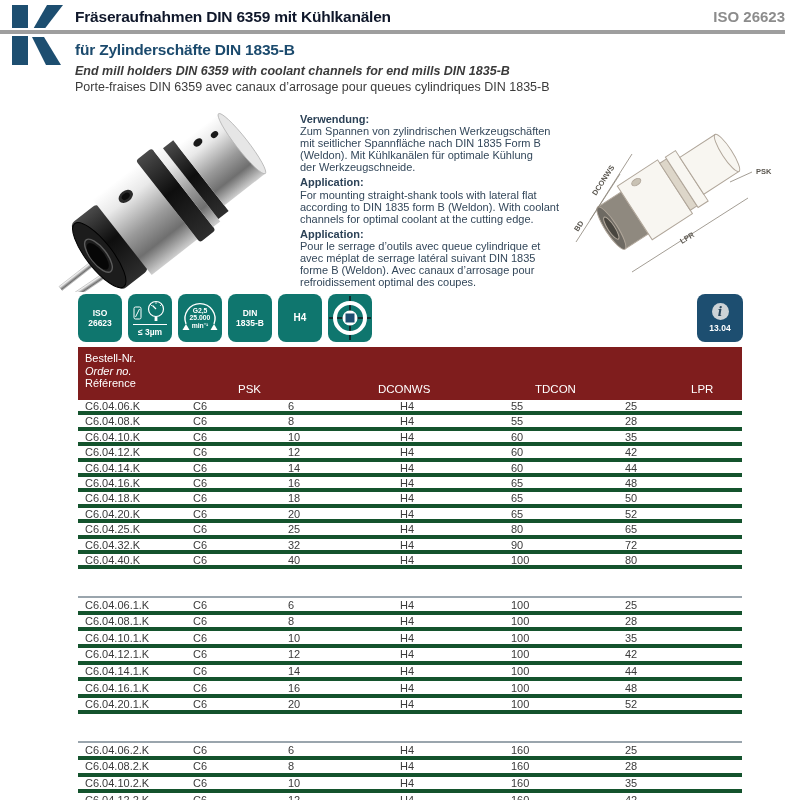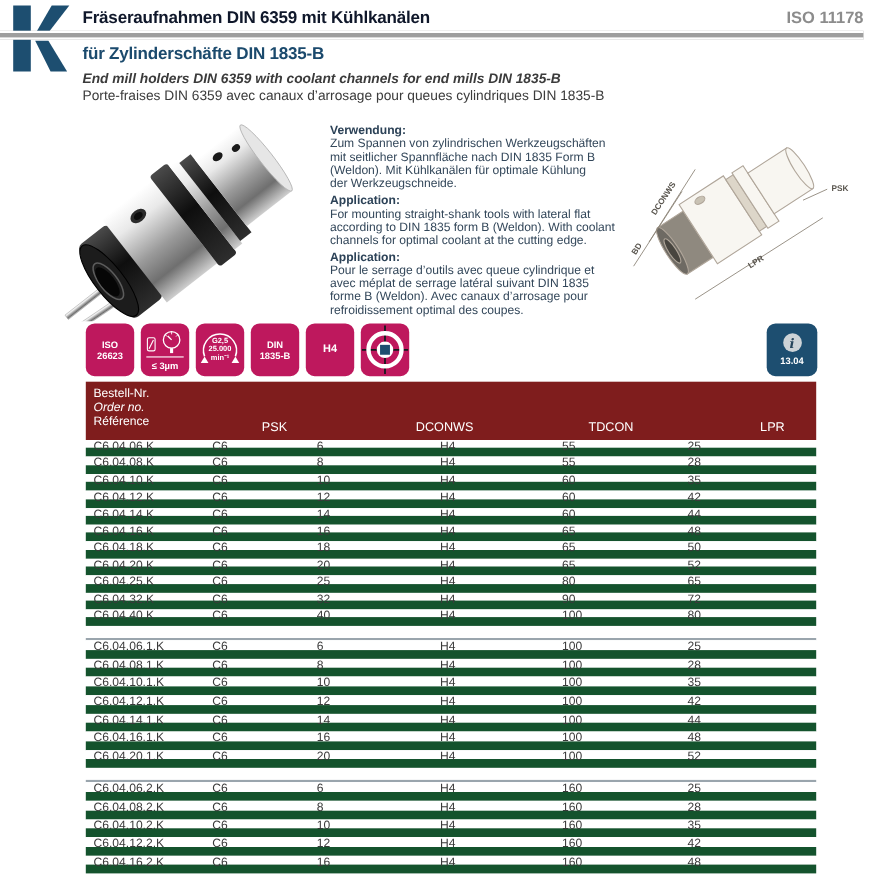--- a/index.html
+++ b/index.html
@@ -19,21 +19,21 @@
   
   .photo-svg{position:absolute;left:58px;top:108px;}
   .drawing-svg{position:absolute;left:570px;top:110px;}
   .desc{position:absolute;left:300px;top:110px;width:282px;color:#33475a;font-size:11px;line-height:12.1px;}
   .desc .h{font-weight:700;margin-top:3px;color:#2c4257;}
   .desc .t{white-space:pre-line;}
   .desc .it{}
 
   
   .badge-row{position:absolute;left:78px;top:294px;display:flex;gap:6px;}
-  .badge{width:44px;height:48px;background:#be185d;border-radius:8px;color:#fff;
+  .badge{width:44px;height:48px;background:#0f766e;border-radius:8px;color:#fff;
          display:flex;flex-direction:column;align-items:center;justify-content:center;text-align:center;box-sizing:border-box;}
   .badge .bl{font-size:8.5px;font-weight:700;line-height:10px;}
   .badge.h4 .bl{font-size:10px;}
   .badge.balance{position:relative;}
   .badge.balance svg{position:absolute;left:0;top:0;}
   .badge.balance .txt{position:relative;z-index:1;font-size:6.8px;font-weight:700;line-height:7.4px;}
   .divline{width:34px;height:1px;background:#fff;margin:2px 0;}
   .info-badge{position:absolute;left:697px;top:294px;width:46px;height:48px;background:#1d4e70;border-radius:8px;
               display:flex;flex-direction:column;align-items:center;justify-content:center;color:#fff;}
   .info-circle{width:17px;height:17px;border-radius:50%;background:#cdd3d7;color:#27455c;
@@ -42,39 +42,39 @@
   .info-ver{font-size:8.5px;font-weight:700;margin-top:3px;}
 
   
   .tbl{position:absolute;left:78px;top:347px;width:664px;}
   .thead{background:#7f1d1d;height:53px;display:grid;grid-template-columns:115px 95px 112px 111px 114px auto;
          color:#fff;box-sizing:border-box;gap:45px;}
   .thead .hc1{padding:5px 0 0 7px;font-size:11px;line-height:12.6px;}
   .thead .hc1 .ital{font-style:italic;}
   .thead .hcol{align-self:end;padding-bottom:5px;font-size:11.5px;}
   .trow{display:grid;grid-template-columns:115px 95px 112px 111px 114px auto;align-items:center;
-        font-size:11px;color:#3a3a3a;border-bottom:8px solid #14532d;box-sizing:border-box;height:15.4px;background:#fff;}
+        font-size:11px;color:#3a3a3a;border-bottom:4px solid #14532d;box-sizing:border-box;height:15.4px;background:#fff;}
   .trow .c0{padding-left:7px;}
-  .tgroup.later{margin-top:11px;border-top:2px solid #9aa5ad;}
+  .tgroup.later{margin-top:27px;border-top:2px solid #9aa5ad;}
   .tgroup.later .trow{height:16.6px;}
 </style>
 </head>
 <body>
 
 <div class="page">
 
   <svg class="logo-svg" width="54" height="62" viewBox="0 0 54 62">
     <rect x="2" y="1" width="16" height="60" fill="#1d4e70"></rect>
     <polygon points="22,27 37,1 53,1 33,27" fill="#1d4e70"></polygon>
     <polygon points="22,33 34,33 51,61 36,61" fill="#1d4e70"></polygon>
   </svg>
   <div class="gray-rule"></div>
 
   <div class="title1">Fräseraufnahmen DIN 6359 mit Kühlkanälen</div>
-  <div class="iso-std">ISO 11178</div>
+  <div class="iso-std">ISO 26623</div>
   <div class="title2">für Zylinderschäfte DIN 1835-B</div>
   <div class="sub-en">End mill holders DIN 6359 with coolant channels for end mills DIN 1835-B</div>
   <div class="sub-fr">Porte-fraises DIN 6359 avec canaux d’arrosage pour queues cylindriques DIN 1835-B</div>
 
   <svg class="photo-svg" width="238" height="184" viewBox="0 0 238 184">
     <defs>
       <linearGradient id="chrome" x1="0" y1="0" x2="0" y2="1">
         <stop offset="0" stop-color="#ffffff"></stop>
           <stop offset="0.22" stop-color="#e9e9e9"></stop>
         <stop offset="0.55" stop-color="#9a9a9a"></stop>

